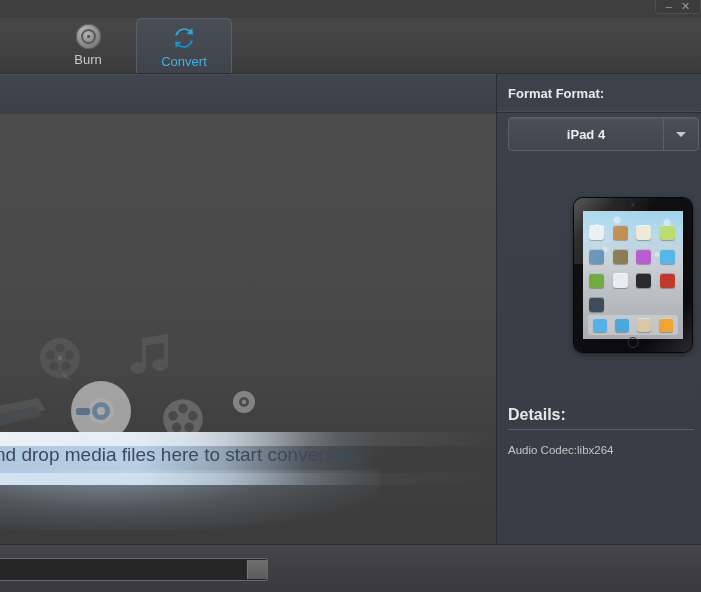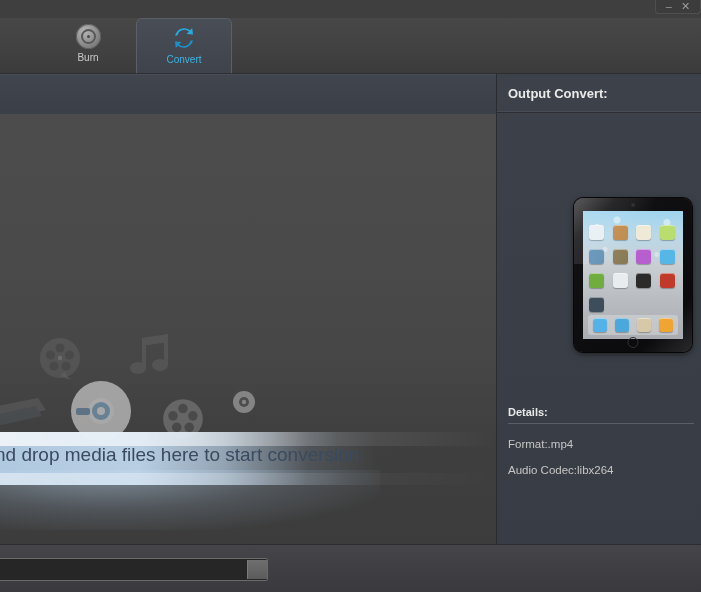--- a/index.html
+++ b/index.html
@@ -61,21 +61,21 @@
     position: relative;
   }
   .tab.active {
     background: linear-gradient(to bottom, #494d55 0%, #3f434b 100%);
     border: 1px solid #5a5f69;
     border-bottom: none;
     border-radius: 6px 6px 0 0;
     height: 55px;
   }
   .tab .tab-label {
-    font-size: 10px;
+    font-size: 13px;
     color: #c9c9c9;
     margin-top: 3px;
   }
   .tab.active .tab-label { color: #3bb4e5; }
 
   .icon-disc {
     width: 25px; height: 25px; border-radius: 50%;
     background: radial-gradient(circle at 35% 30%, #b6b6b6, #7e7e7e 70%, #6a6a6a 100%);
     display: flex; align-items: center; justify-content: center;
     box-shadow: inset 0 0 0 1px #5d5d5d;
@@ -271,21 +271,21 @@
     background: linear-gradient(118deg, rgba(255,255,255,0.16) 0%, rgba(255,255,255,0.07) 38%, rgba(255,255,255,0) 55%);
     border-radius: 9px 9px 0 0;
     pointer-events:none;
   }
 
   
   .details {
     position: absolute; left: 11px; top: 332px; width: 186px;
   }
   .details .dh {
-    font-size: 11px; font-weight: bold; color: #e8e8e8;
+    font-size: 16px; font-weight: bold; color: #e8e8e8;
     padding-bottom: 5px;
     border-bottom: 1px solid #5a5e67;
   }
   .details .row {
     font-size: 11.5px; color: #c6c6c6;
     margin-top: 14px;
   }
   .settingrow {
     position: absolute; left: 11px; top: 434px; width: 186px;
     display: flex; align-items: center; justify-content: flex-end; gap: 5px;
@@ -435,23 +435,29 @@
     </span>
 
     <div class="lightpool"></div>
     <div class="glossband"></div>
     <div class="droptext">Drag and drop media files here to start conversion</div>
   </div>
 
   <div class="rightpanel">
 
     <div class="panelhead">
-      <span class="t">Output Convert:</span>
-    </div>
-
+      <span class="t">Format Format:</span>
+    </div>
+
+    <div class="formatbox">
+      <span class="val">iPad 4</span>
+      <span class="arrowbtn">
+        <span class="caret"></span>
+      </span>
+    </div>
 
     <div class="ipadwrap">
       <div class="ipad">
         <span class="cam"></span>
         <div class="screen">
           <div class="drops"></div>
           <div class="iconsgrid">
             <span class="appicon" style="background:#e8eef2"></span>
             <span class="appicon" style="background:#c08a4a"></span>
             <span class="appicon" style="background:#efe9d8"></span>
@@ -473,21 +479,20 @@
             <span class="appicon" style="background:#f0a431"></span>
           </div>
         </div>
         <span class="home"></span>
         <span class="glare"></span>
       </div>
     </div>
 
     <div class="details">
       <div class="dh">Details:</div>
-      <div class="row">Format:.mp4</div>
       <div class="row">Audio Codec:libx264</div>
     </div>
 
 
   </div>
 
   <div class="bottombar">
     <div class="pathinput">
       <span class="txt" title=""></span>
       <span class="browse"></span>

